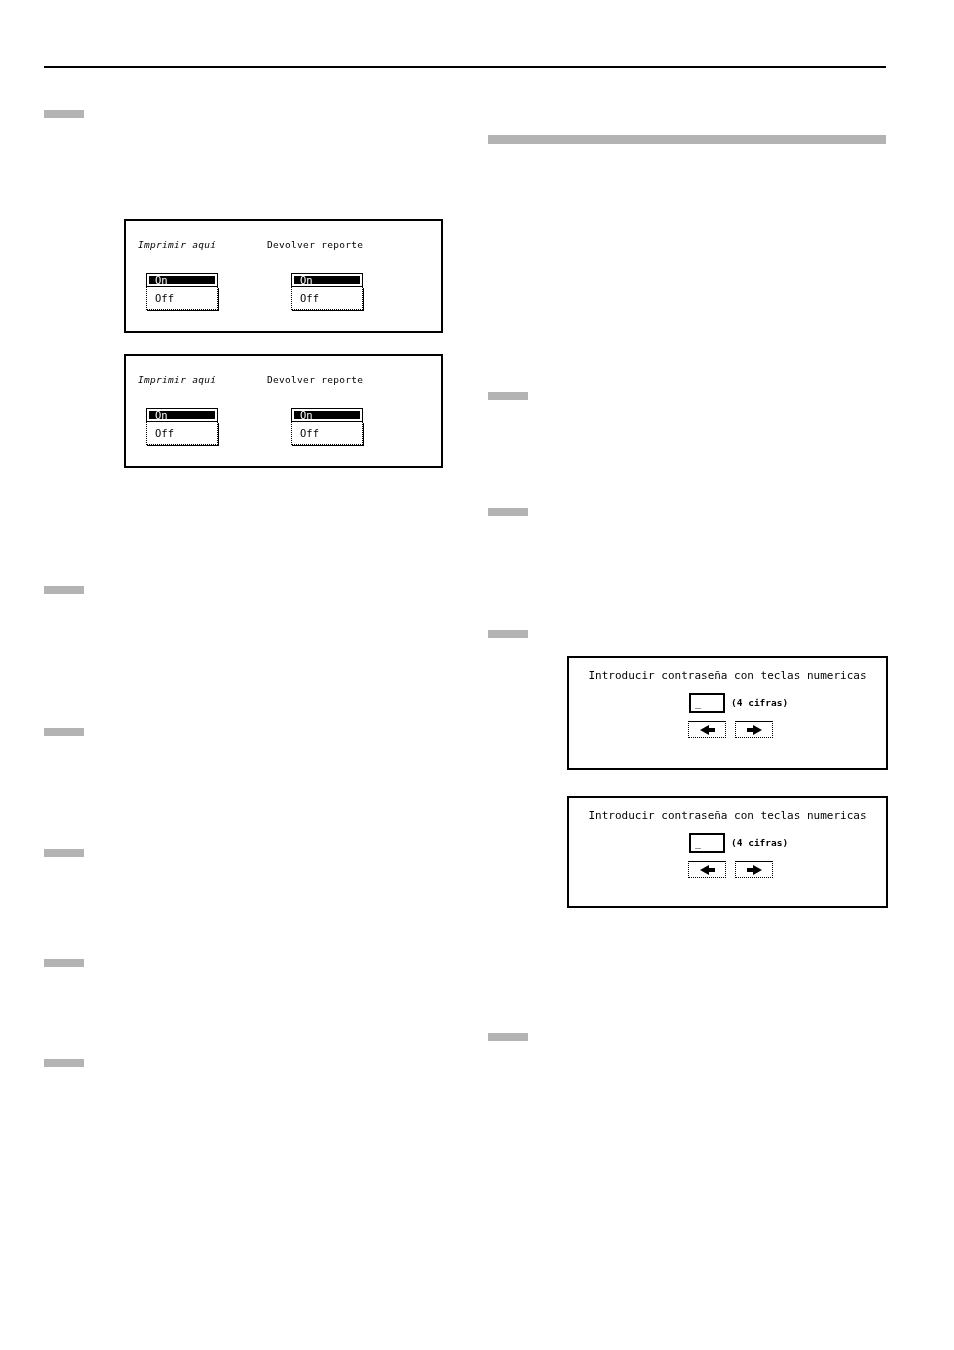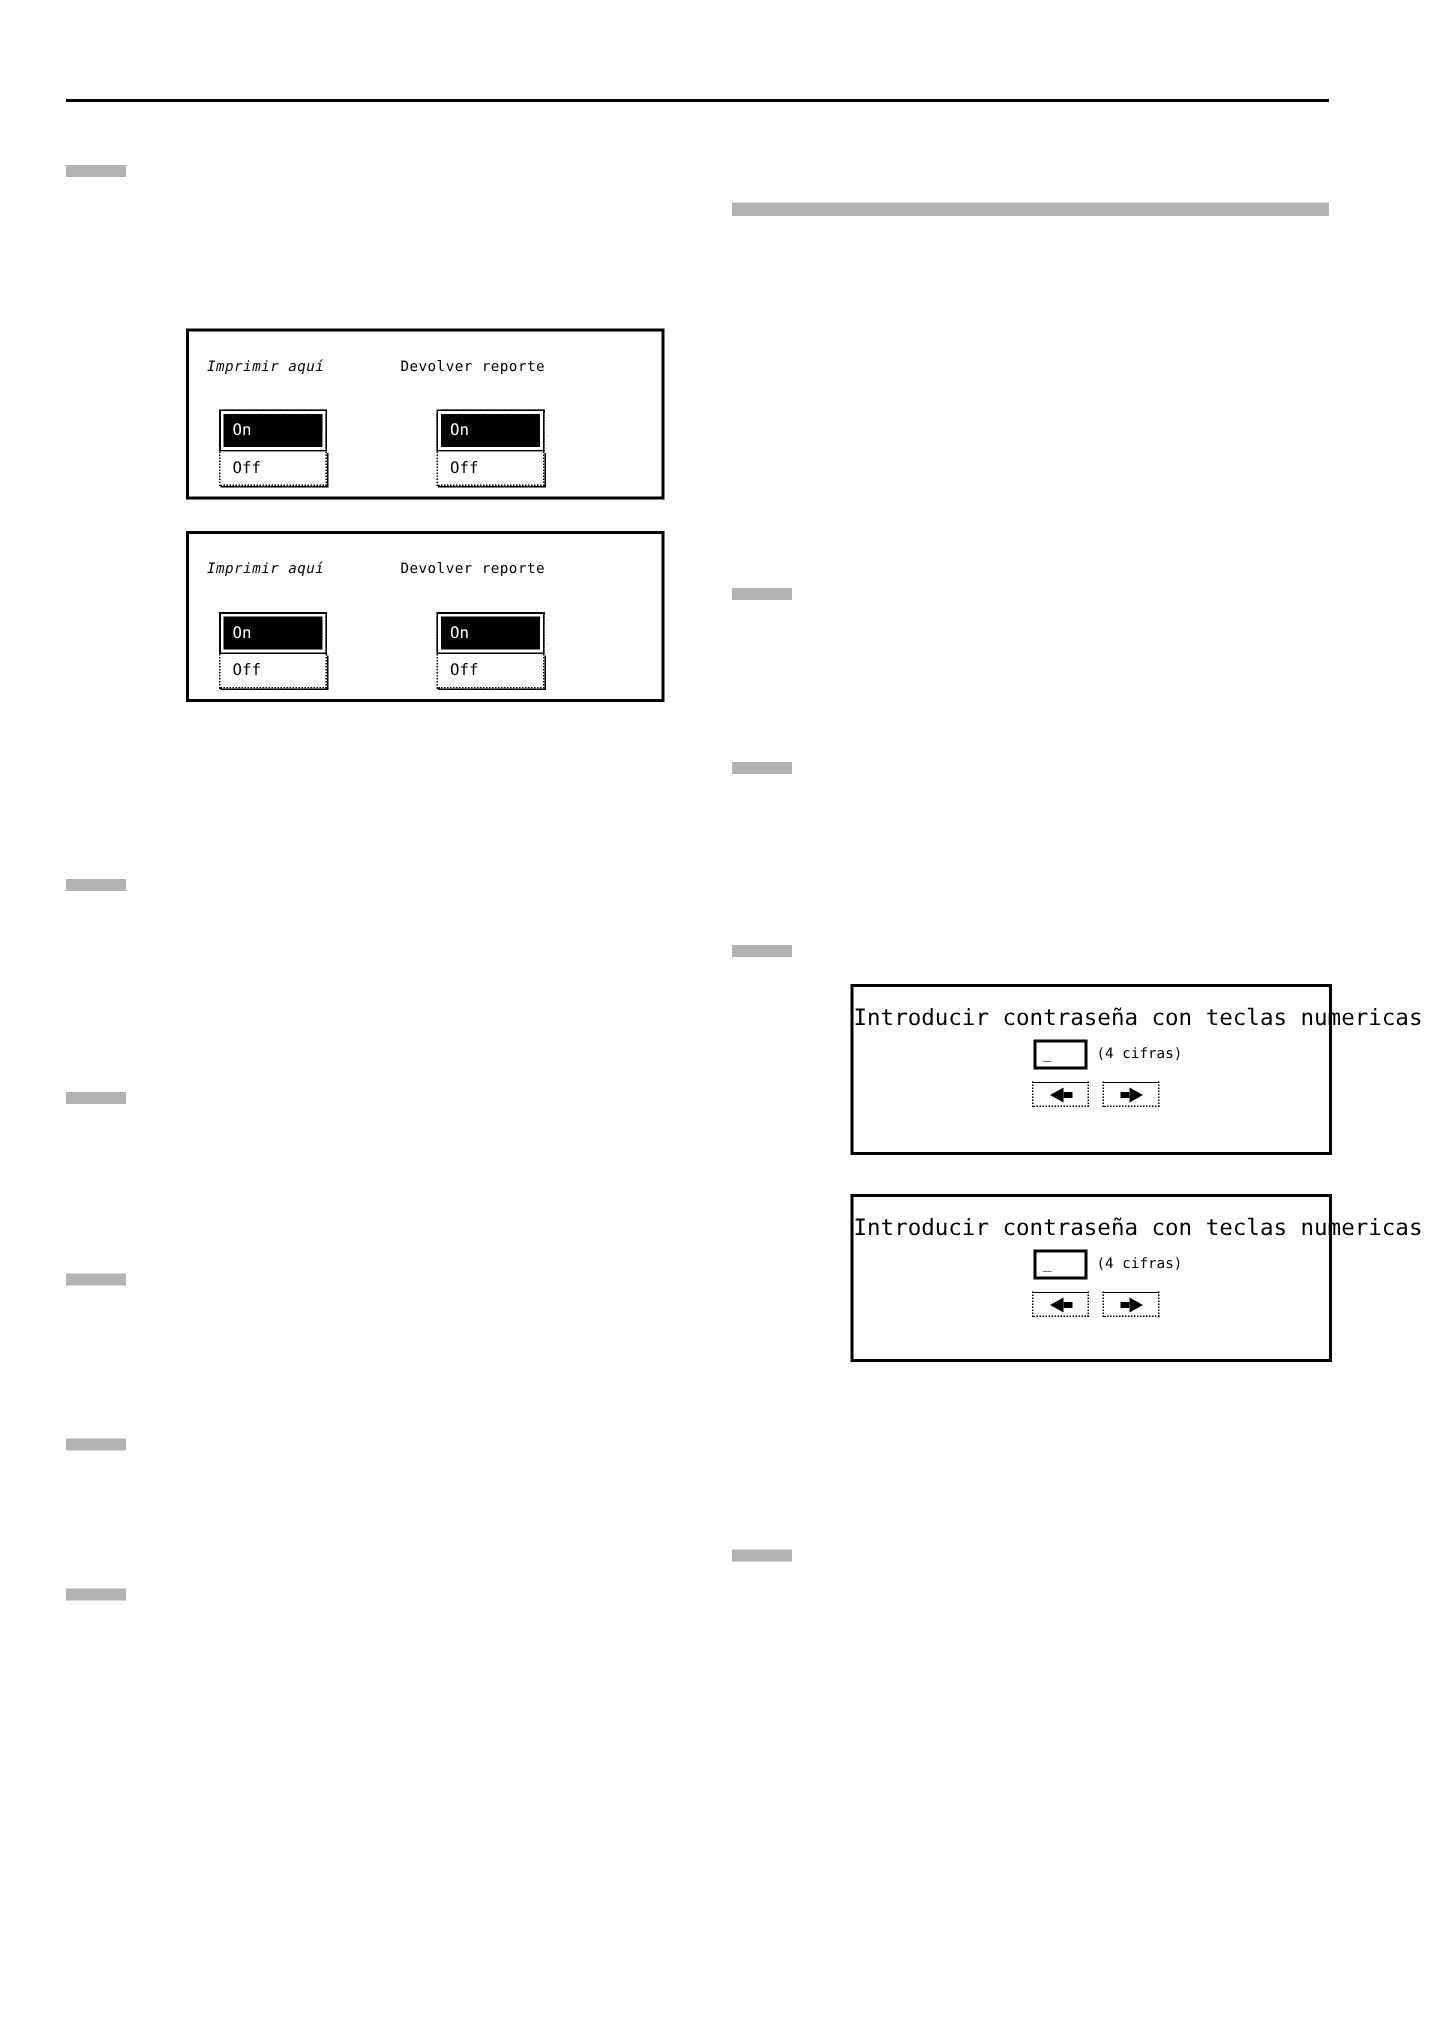--- a/index.html
+++ b/index.html
@@ -19,48 +19,48 @@
   }
   .lcd-label{
     position:absolute;top:18px;font-size:9.5px;letter-spacing:0.3px;white-space:nowrap;
   }
   .lcd-label.l1{left:12px;font-style:italic;}
   .lcd-label.l2{left:141px;}
   .toggle{position:absolute;top:52px;width:72px;}
   .toggle.t1{left:20px;}
   .toggle.t2{left:165px;}
   .btn-on{
-    height:28px;background:#000;color:#fff;border:1px dotted #000;
+    height:14px;background:#000;color:#fff;border:1px dotted #000;
     border-bottom:1px solid #000;box-shadow:inset 0 0 0 2px #fff;
     box-sizing:border-box;display:flex;align-items:center;
     padding-left:8px;font-size:10.5px;
   }
   .btn-off{
     height:23px;background:#fff;color:#000;border:1px dotted #000;border-top:none;
     box-sizing:border-box;display:flex;align-items:center;
     padding-left:8px;font-size:10.5px;
     box-shadow:1px 1px 0 #000;
   }
 
   
   .pw-panel{
     position:absolute;left:567px;width:321px;
     border:2px solid #000;box-sizing:border-box;background:#fff;
   }
   .pw-title{
     position:absolute;top:11px;left:0;width:100%;text-align:center;
-    font-size:15px;white-space:nowrap;letter-spacing:0px;
+    font-size:11px;white-space:nowrap;letter-spacing:0px;
   }
   .pw-input{
     position:absolute;top:35px;left:120px;width:36px;height:20px;
     border:2px solid #000;box-sizing:border-box;background:#fff;
     font-size:10px;line-height:16px;padding-left:4px;
   }
   .pw-hint{
-    position:absolute;top:39px;left:162px;font-size:9.5px;white-space:nowrap;
+    position:absolute;top:39px;left:162px;font-size:9.5px;white-space:nowrap;font-weight:bold;
   }
   .arrow-btn{
     position:absolute;top:63px;width:38px;height:17px;
     border:1px dotted #000;border-top:1px solid #000;box-sizing:border-box;
     background:#fff;display:flex;align-items:center;justify-content:center;
   }
   .arrow-btn.a1{left:119px;}
   .arrow-btn.a2{left:166px;}
   .arr{display:inline-flex;align-items:center;}
   .tri-l{width:0;height:0;border-top:5px solid transparent;border-bottom:5px solid transparent;border-right:9px solid #000;}

